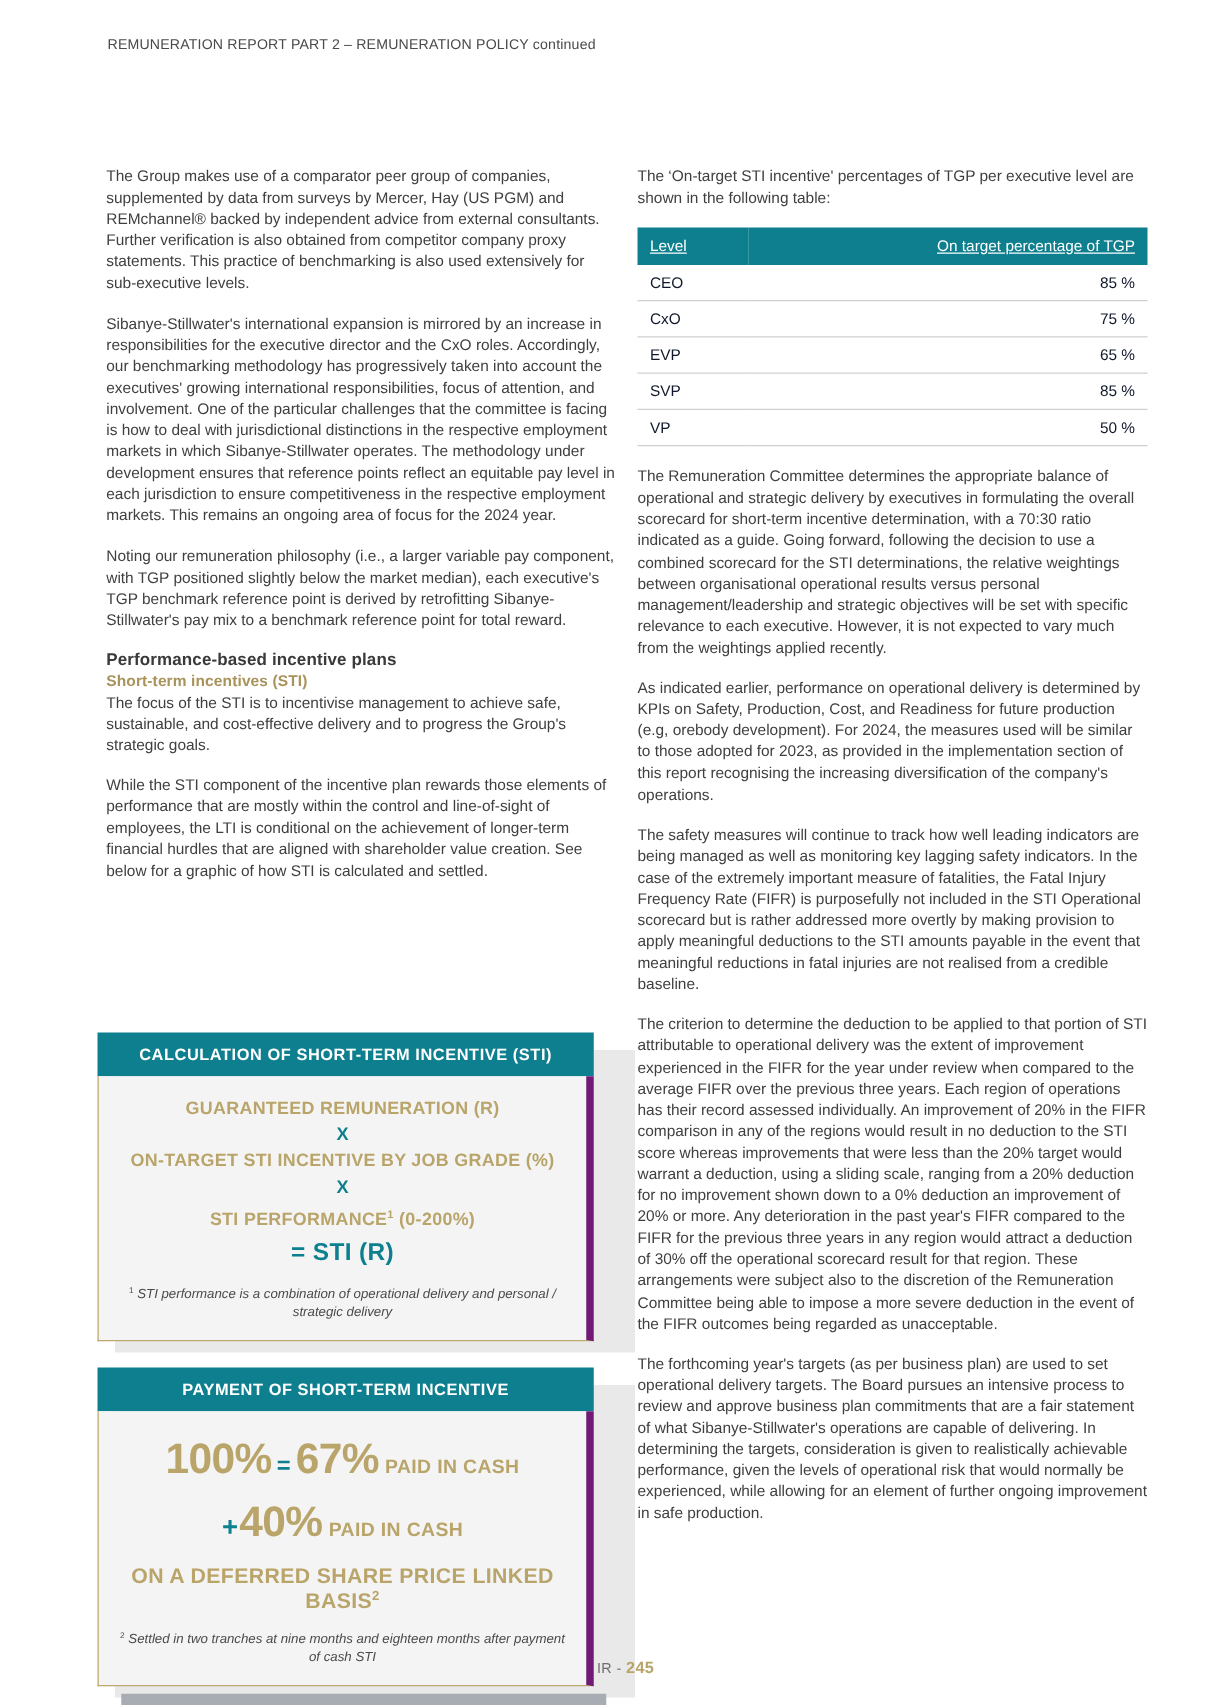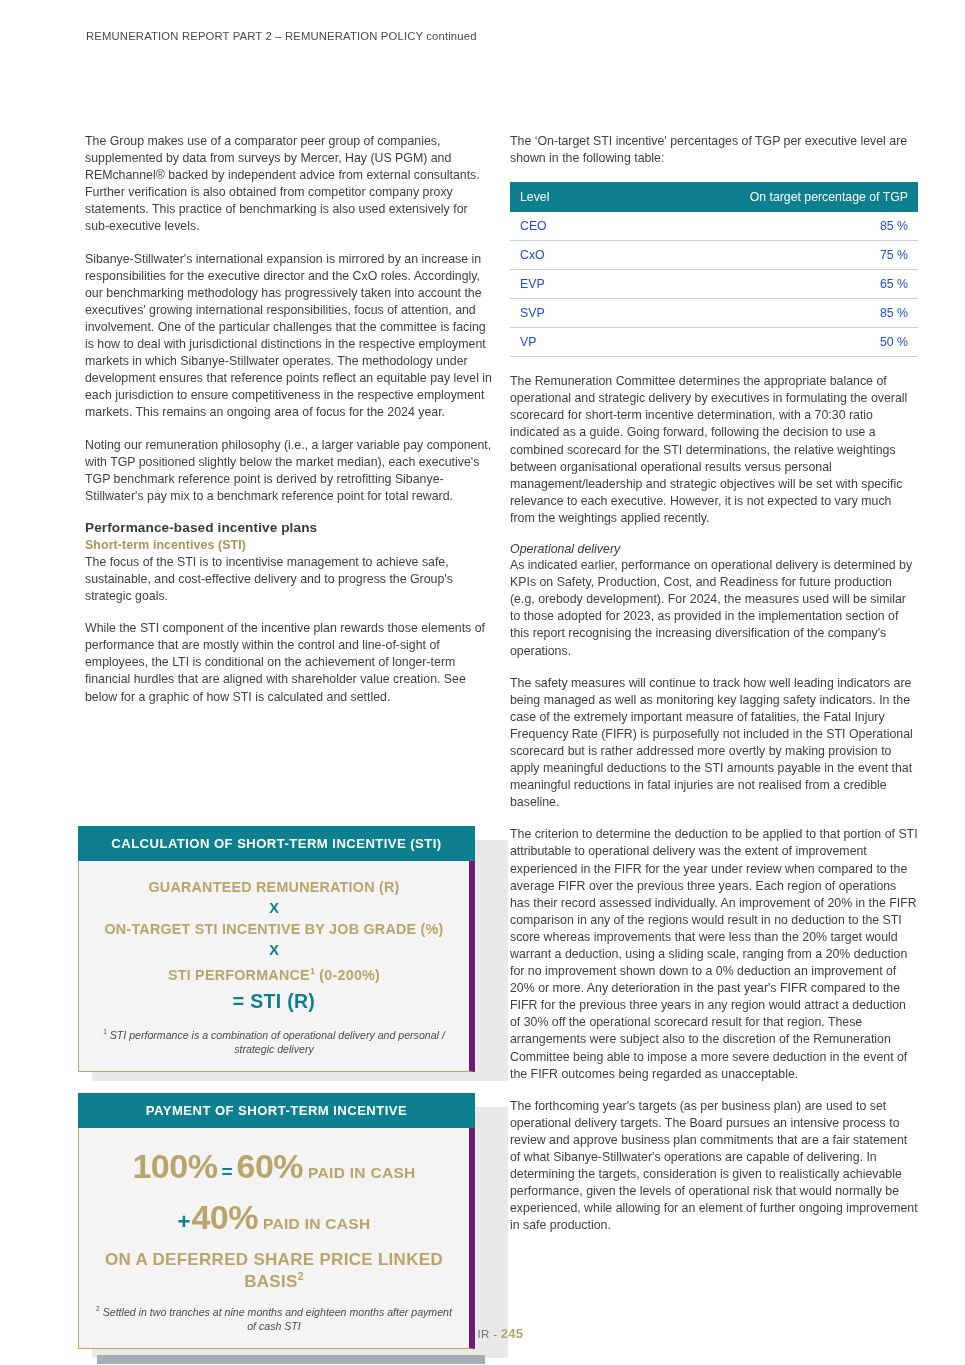--- a/index.html
+++ b/index.html
@@ -78,26 +78,27 @@
     margin: 9px 0 16px 0;
     font-size: 12.3px;
   }
   .tgp-table thead th {
     background: #0d7f8e;
     color: #ffffff;
     font-weight: normal;
     font-size: 12.3px;
     padding: 8px 10px 8px 10px;
     text-align: left;
+    text-decoration: underline;
   }
   .tgp-table thead th.right { text-align: right; }
   .tgp-table tbody td {
     padding: 7px 10px 7px 10px;
     border-bottom: 1px solid #cfcfcf;
-    color: #1d4ed8;
+    color: #0f172a;
     background: #ffffff;
   }
   .tgp-table tbody td.right { text-align: right; }
 
   
   .sti-wrap {
     position: absolute;
     left: 60px;
     top: 826px;
     width: 430px;
@@ -269,21 +270,21 @@
           <div class="sti-note"><span class="sup">1</span> <span>STI performance is a combination of operational delivery and personal / strategic delivery</span></div>
         </div>
       </div>
     </div>
 
     <div class="sti-box">
       <div class="sti-bg"></div>
       <div class="sti-inner">
         <div class="sti-title">PAYMENT OF SHORT-TERM INCENTIVE</div>
         <div class="sti-body">
-          <div class="pay-row"><span class="big-num">100%</span><span class="mid-eq">=</span><span class="big-num">60%</span><span class="pay-small">PAID IN CASH</span></div>
+          <div class="pay-row"><span class="big-num">100%</span><span class="mid-eq">=</span><span class="big-num">67%</span><span class="pay-small">PAID IN CASH</span></div>
           <div class="pay-row"><span class="plus">+</span><span class="big-num">40%</span><span class="pay-small">PAID IN CASH</span></div>
           <div class="pay-basis"><span>ON A DEFERRED SHARE PRICE LINKED BASIS</span><span class="sup">2</span></div>
           <div class="sti-note"><span class="sup">2</span> <span>Settled in two tranches at nine months and eighteen months after payment of cash STI</span></div>
         </div>
         <div class="shadow-bar"></div>
       </div>
     </div>
 
   </div>
 
@@ -316,21 +317,20 @@
         </tr>
         <tr>
           <td>VP</td>
           <td class="right">50 %</td>
         </tr>
       </tbody>
     </table>
 
     <p class="body">The Remuneration Committee determines the appropriate balance of operational and strategic delivery by executives in formulating the overall scorecard for short-term incentive determination, with a 70:30 ratio indicated as a guide. Going forward, following the decision to use a combined scorecard for the STI determinations, the relative weightings between organisational operational results versus personal management/leadership and strategic objectives will be set with specific relevance to each executive. However, it is not expected to vary much from the weightings applied recently.</p>
 
-    <h3 class="sub-italic">Operational delivery</h3>
 
     <p class="body">As indicated earlier, performance on operational delivery is determined by KPIs on Safety, Production, Cost, and Readiness for future production (e.g, orebody development). For 2024, the measures used will be similar to those adopted for 2023, as provided in the implementation section of this report recognising the increasing diversification of the company's operations.</p>
     <p class="body">The safety measures will continue to track how well leading indicators are being managed as well as monitoring key lagging safety indicators. In the case of the extremely important measure of fatalities, the Fatal Injury Frequency Rate (FIFR) is purposefully not included in the STI Operational scorecard but is rather addressed more overtly by making provision to apply meaningful deductions to the STI amounts payable in the event that meaningful reductions in fatal injuries are not realised from a credible baseline.</p>
     <p class="body">The criterion to determine the deduction to be applied to that portion of STI attributable to operational delivery was the extent of improvement experienced in the FIFR for the year under review when compared to the average FIFR over the previous three years. Each region of operations has their record assessed individually. An improvement of 20% in the FIFR comparison in any of the regions would result in no deduction to the STI score whereas improvements that were less than the 20% target would warrant a deduction, using a sliding scale, ranging from a 20% deduction for no improvement shown down to a 0% deduction an improvement of 20% or more. Any deterioration in the past year's FIFR compared to the FIFR for the previous three years in any region would attract a deduction of 30% off the operational scorecard result for that region. These arrangements were subject also to the discretion of the Remuneration Committee being able to impose a more severe deduction in the event of the FIFR outcomes being regarded as unacceptable.</p>
     <p class="body">The forthcoming year's targets (as per business plan) are used to set operational delivery targets. The Board pursues an intensive process to review and approve business plan commitments that are a fair statement of what Sibanye-Stillwater's operations are capable of delivering. In determining the targets, consideration is given to realistically achievable performance, given the levels of operational risk that would normally be experienced, while allowing for an element of further ongoing improvement in safe production.</p>
   </div>
 
   <div class="footer">
     <span>IR - </span><span class="pg">245</span>
   </div>

